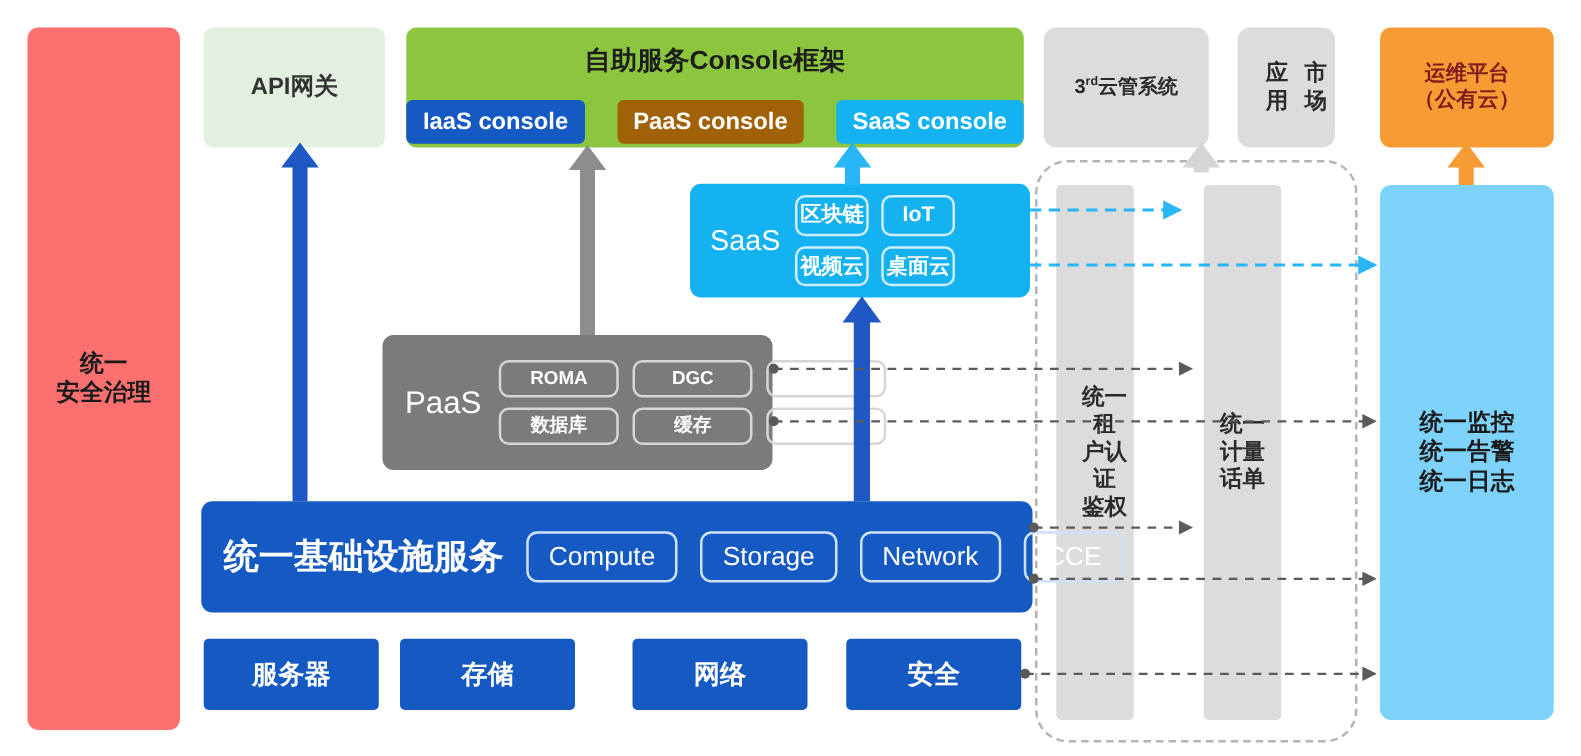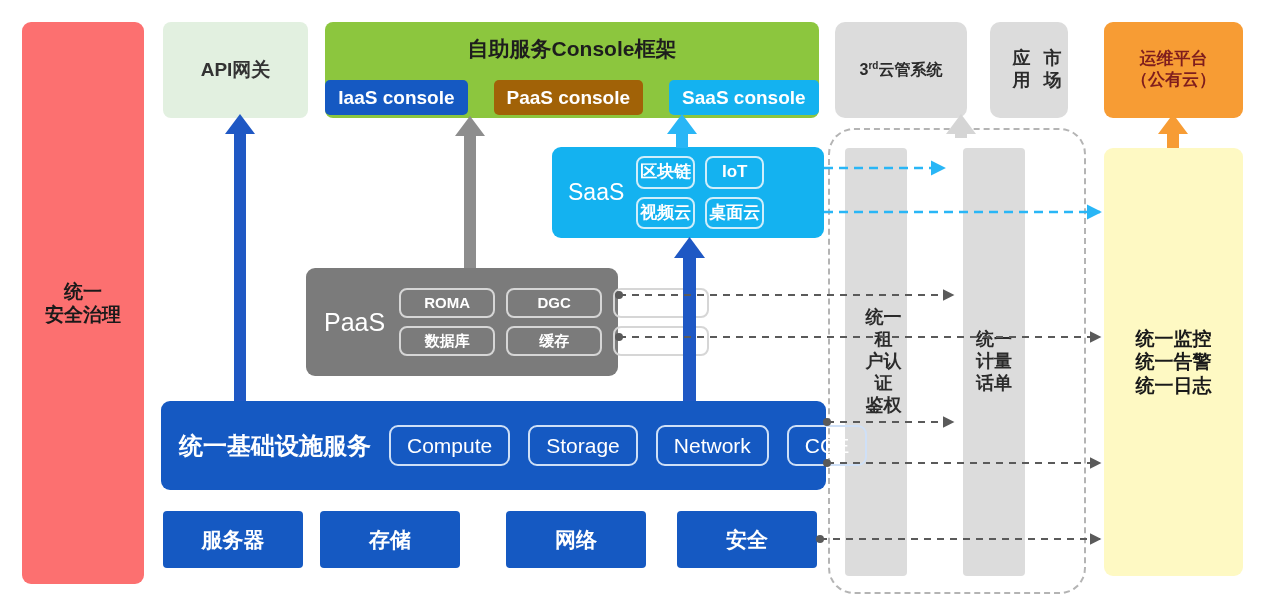--- a/index.html
+++ b/index.html
@@ -22,37 +22,37 @@
   .chip.paas{background:#a16207;}
   .chip.saas{background:#14b2f0;}
 
   
   .gray-top{background:#dcdcdc;border-radius:10px;color:#2b2b2b;font-size:16px;font-weight:600;}
   .gray-top.small{font-size:18px;}
   .sup{font-size:10px;vertical-align:super;}
 
   
   .orange-top{background:#f79c34;border-radius:9px;color:#7f1d1d;font-size:17px;font-weight:600;}
-  .orange-side{background:#fef9c3;border-radius:9px;color:#1a1a1a;font-size:19px;font-weight:700;}
+  .orange-side{background:#7dd3fc;border-radius:9px;color:#1a1a1a;font-size:19px;font-weight:700;}
 
   
   .saas-block{background:#14b2f0;border-radius:9px;justify-content:flex-start;padding-left:16px;gap:12px;}
   .saas-label{color:#fff;font-size:23px;font-weight:500;}
   .saas-grid{display:grid;grid-template-columns:auto auto;gap:8px 10px;}
   .pill-o{border:2px solid #cfeefb;border-radius:8px;color:#fff;font-size:17px;font-weight:600;padding:4px 2px;text-align:center;white-space:nowrap;background:transparent;}
 
   
   .paas-block{background:#7b7b7b;border-radius:9px;justify-content:flex-start;padding-left:18px;gap:14px;}
   .paas-label{color:#fff;font-size:25px;font-weight:500;}
   .paas-grid{display:grid;grid-template-columns:auto auto auto;gap:8px 11px;}
   .pill-g{border:2px solid #d6d6d6;border-radius:8px;color:#fff;font-size:15px;font-weight:600;padding:4px 10px;text-align:center;white-space:nowrap;min-width:72px;}
 
   
   .infra{background:#1559c2;border-radius:9px;justify-content:flex-start;padding-left:18px;gap:18px;}
-  .infra-label{color:#fff;font-size:24px;font-weight:600;white-space:nowrap;}
+  .infra-label{color:#fff;font-size:28px;font-weight:600;white-space:nowrap;}
   .pill-b{border:2px solid #cfe0f7;border-radius:9px;color:#fff;font-size:21px;font-weight:500;padding:6px 16px;white-space:nowrap;}
 
   
   .bbox{background:#1559c2;border-radius:4px;color:#fff;font-size:21px;font-weight:600;}
 
   
   .gcol{background:#dcdcdc;border-radius:4px;color:#2b2b2b;font-size:18px;font-weight:600;align-items:center;}
 
   
   .dashed-region{position:absolute;border:2px dashed #b4b4b4;border-radius:26px;box-sizing:border-box;}

